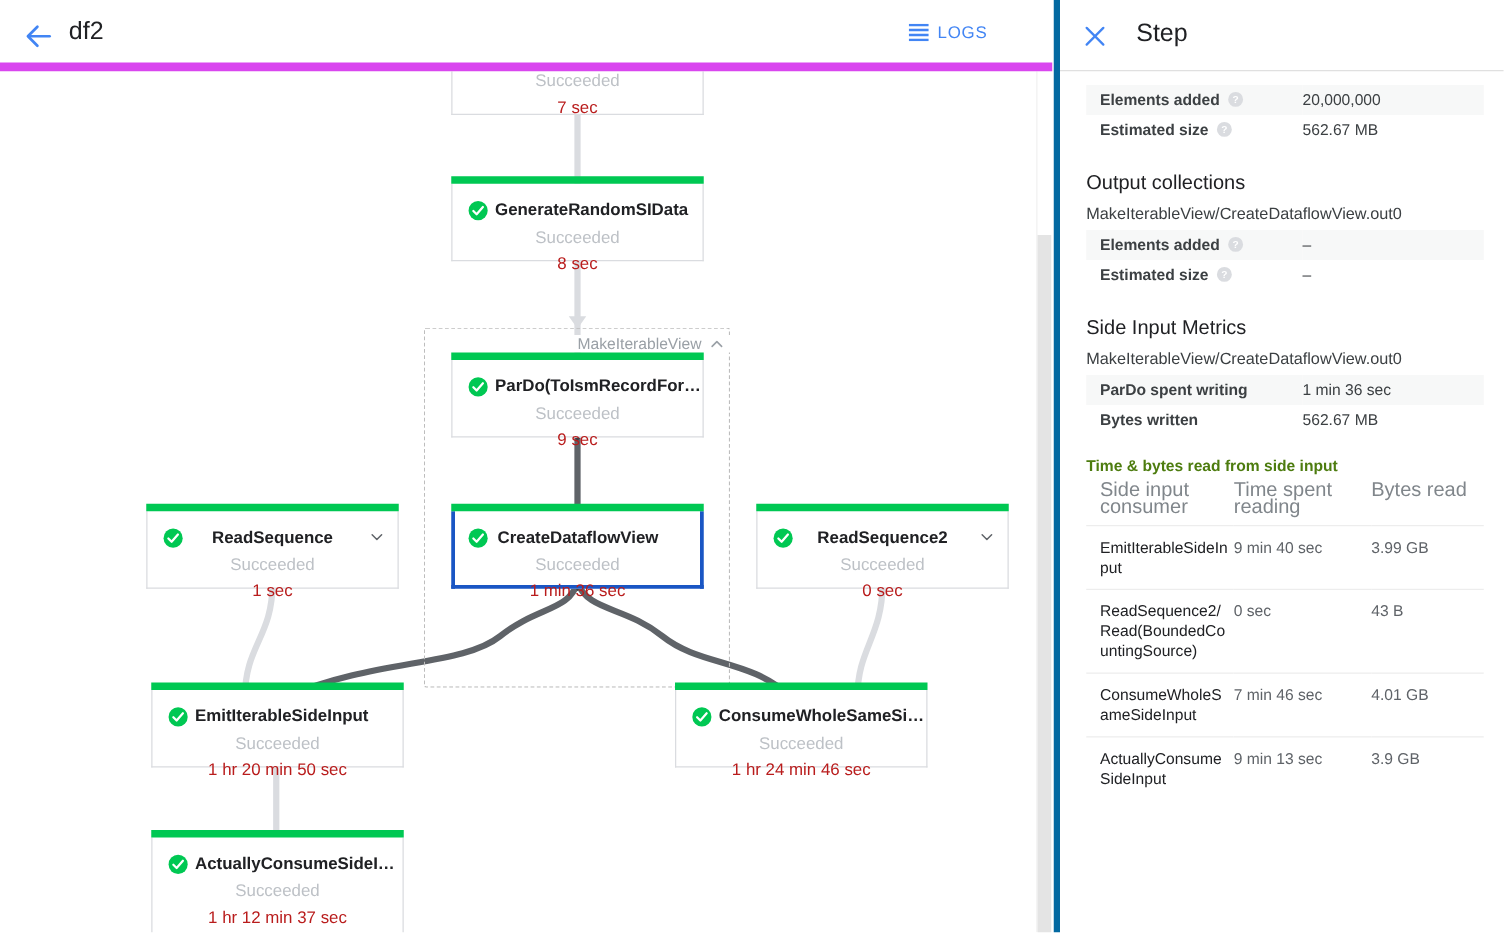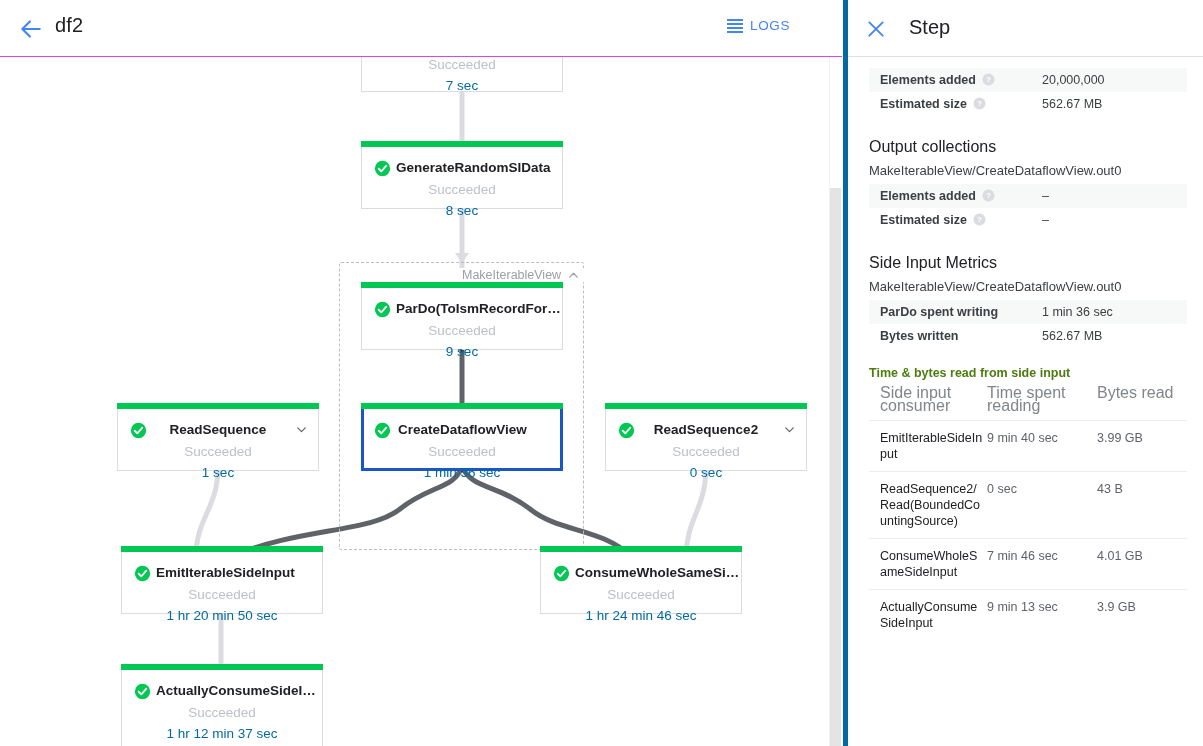--- a/index.html
+++ b/index.html
@@ -19,21 +19,21 @@
     position: absolute; left: 0; top: 0;
     width: 842px; height: 746px;
     background: #fff;
     overflow: hidden;
   }
 
   .topbar {
     position: absolute; left: 0; top: 0;
     width: 842px; height: 57px;
     background: #fff;
-    border-bottom: 1px solid #d946ef;
+    border-bottom: 7px solid #d946ef;
     z-index: 20;
   }
   .back-arrow {
     position: absolute; left: 18px; top: 16px;
     width: 26px; height: 26px;
     cursor: pointer;
   }
   .back-arrow svg { display: block; }
   .job-title {
     position: absolute; left: 55px; top: 14px;
@@ -112,21 +112,21 @@
     white-space: nowrap; overflow: hidden;
   }
   .node-status {
     position: absolute; left: 0; right: 0; top: 35px;
     text-align: center;
     font-size: 13.5px; color: #bdc1c6;
   }
   .node-time {
     position: absolute; left: 0; right: 0; top: 56px;
     text-align: center;
-    font-size: 13.5px; color: #0369a1;
+    font-size: 13.5px; color: #b91c1c;
   }
   .node-caret {
     position: absolute; right: 10px; top: 14px;
     width: 13px; height: 13px;
   }
 
   
   .vscroll-track {
     position: absolute; right: 0; top: 57px;
     width: 13px; height: 689px;

